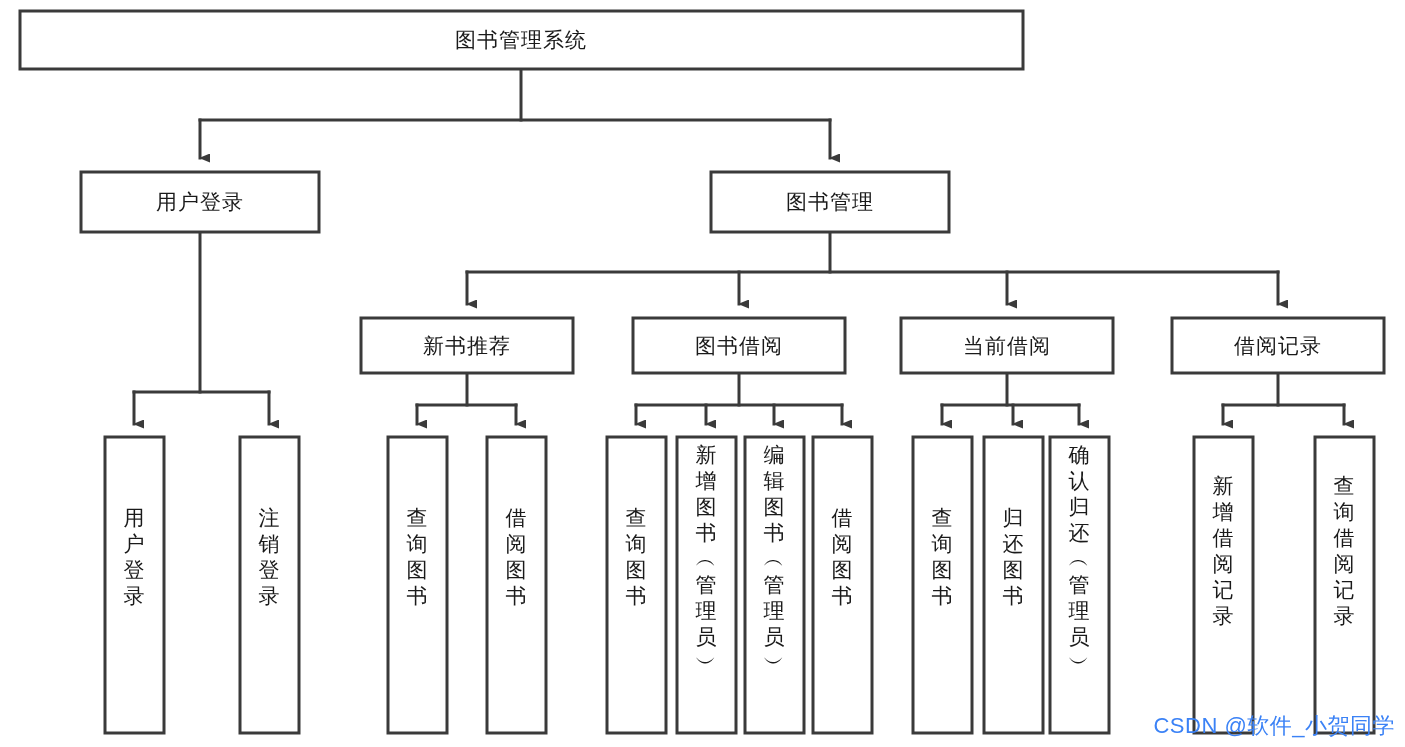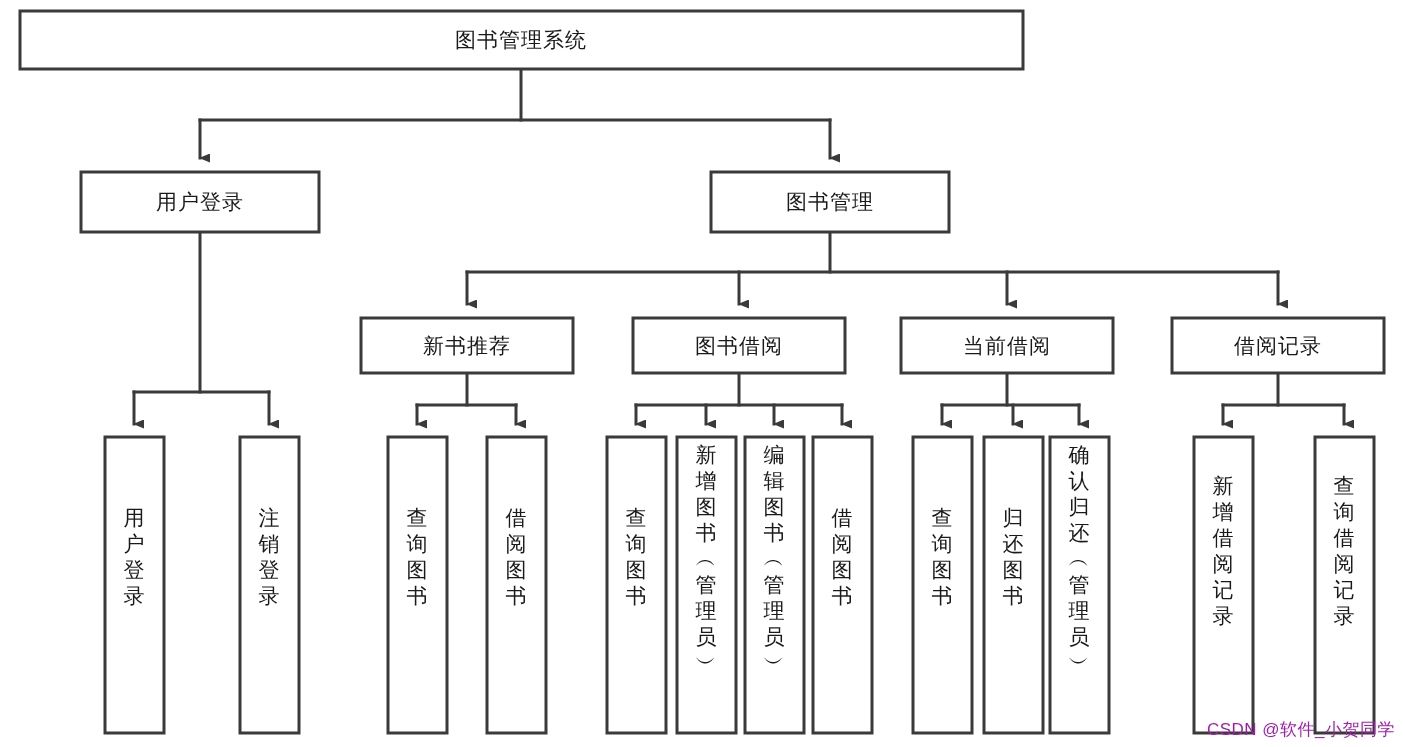--- a/index.html
+++ b/index.html
@@ -51,22 +51,22 @@
     font-size: 21px;
     fill: #1a1a1a;
     text-anchor: middle;
     letter-spacing: 0px;
   }
   .watermark {
     position: absolute;
     right: 10px;
     bottom: 6px;
     font-family: "Liberation Sans", "DejaVu Sans", sans-serif;
-    font-size: 17px;
-    color: #a21caf;
+    font-size: 22px;
+    color: #3b82f6;
     white-space: nowrap;
     letter-spacing: 0.5px;
   }
 </style>
 </head>
 <body>
 
 <div id="diagram-root">
 
   <svg class="diagram-canvas" viewBox="0 0 1405 747" xmlns="http://www.w3.org/2000/svg">

